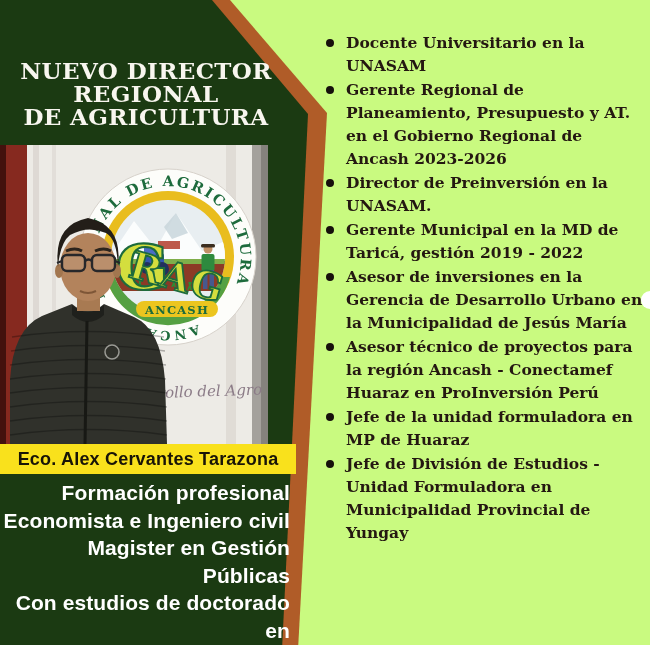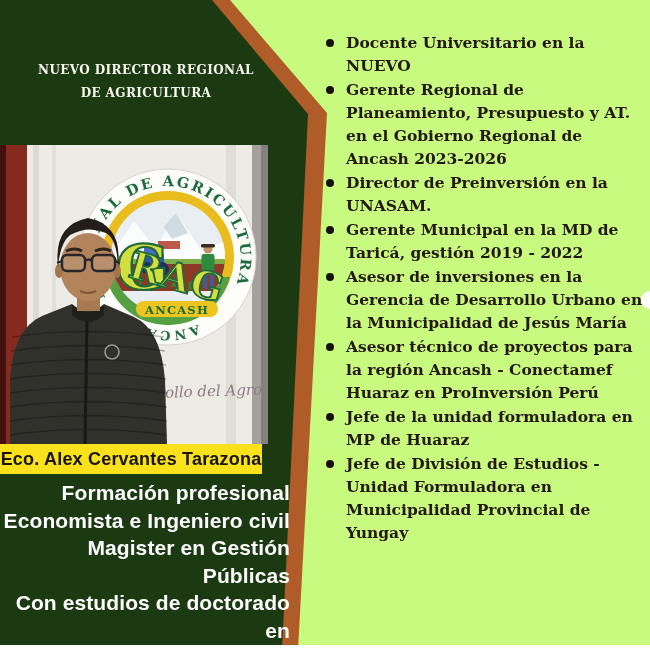--- a/index.html
+++ b/index.html
@@ -20,30 +20,30 @@
   .bottom-white-strip{
     position:absolute;left:0;bottom:0;width:650px;height:5px;background:#ffffff;
   }
   .edge-dot{
     position:absolute;right:-9px;top:291px;width:18px;height:18px;border-radius:50%;
     background:#ffffff;
   }
   
   .title-block{
     position:absolute;left:0;top:59px;width:292px;text-align:center;
-    color:#f8f6ef;font-weight:bold;font-size:12px;line-height:23px;letter-spacing:.4px;
+    color:#f8f6ef;font-weight:bold;font-size:23px;line-height:23px;letter-spacing:.4px;
   }
   
   .photo{
     position:absolute;left:0;top:145px;width:268px;height:299px;overflow:hidden;
   }
   .photo svg{display:block;}
   
   .name-banner{
-    position:absolute;left:0;top:444px;width:262px;height:30px;background:#f9e11c;
+    position:absolute;left:0;top:444px;width:296px;height:30px;background:#f9e11c;
     display:flex;align-items:center;justify-content:center;
     font-family:"Liberation Sans", sans-serif;font-weight:bold;font-size:18px;color:#181407;
     letter-spacing:.2px;
   }
   
   .desc-block{
     position:absolute;left:0;top:479px;width:290px;text-align:right;
     font-family:"Liberation Sans", sans-serif;font-weight:bold;font-size:21px;
     line-height:27.5px;color:#ffffff;letter-spacing:.1px;
   }
@@ -178,21 +178,21 @@
       <div>Formación profesional</div>
       <div>Economista e Ingeniero civil</div>
       <div>Magister en Gestión Públicas</div>
       <div>Con estudios de  doctorado en</div>
       <div>Gobierno y  Políticas División</div>
     </div>
 
   <div class="cred-list">
       <div class="cred-item">
         <span class="cred-dot"></span>
-        <span class="cred-text">Docente Universitario en la NUEVO</span>
+        <span class="cred-text">Docente Universitario en la UNASAM</span>
       </div>
       <div class="cred-item">
         <span class="cred-dot"></span>
         <span class="cred-text">Gerente Regional de Planeamiento, Presupuesto y AT. en  el Gobierno Regional de Ancash 2023-2026</span>
       </div>
       <div class="cred-item">
         <span class="cred-dot"></span>
         <span class="cred-text">Director de Preinversión en la UNASAM.</span>
       </div>
       <div class="cred-item">

